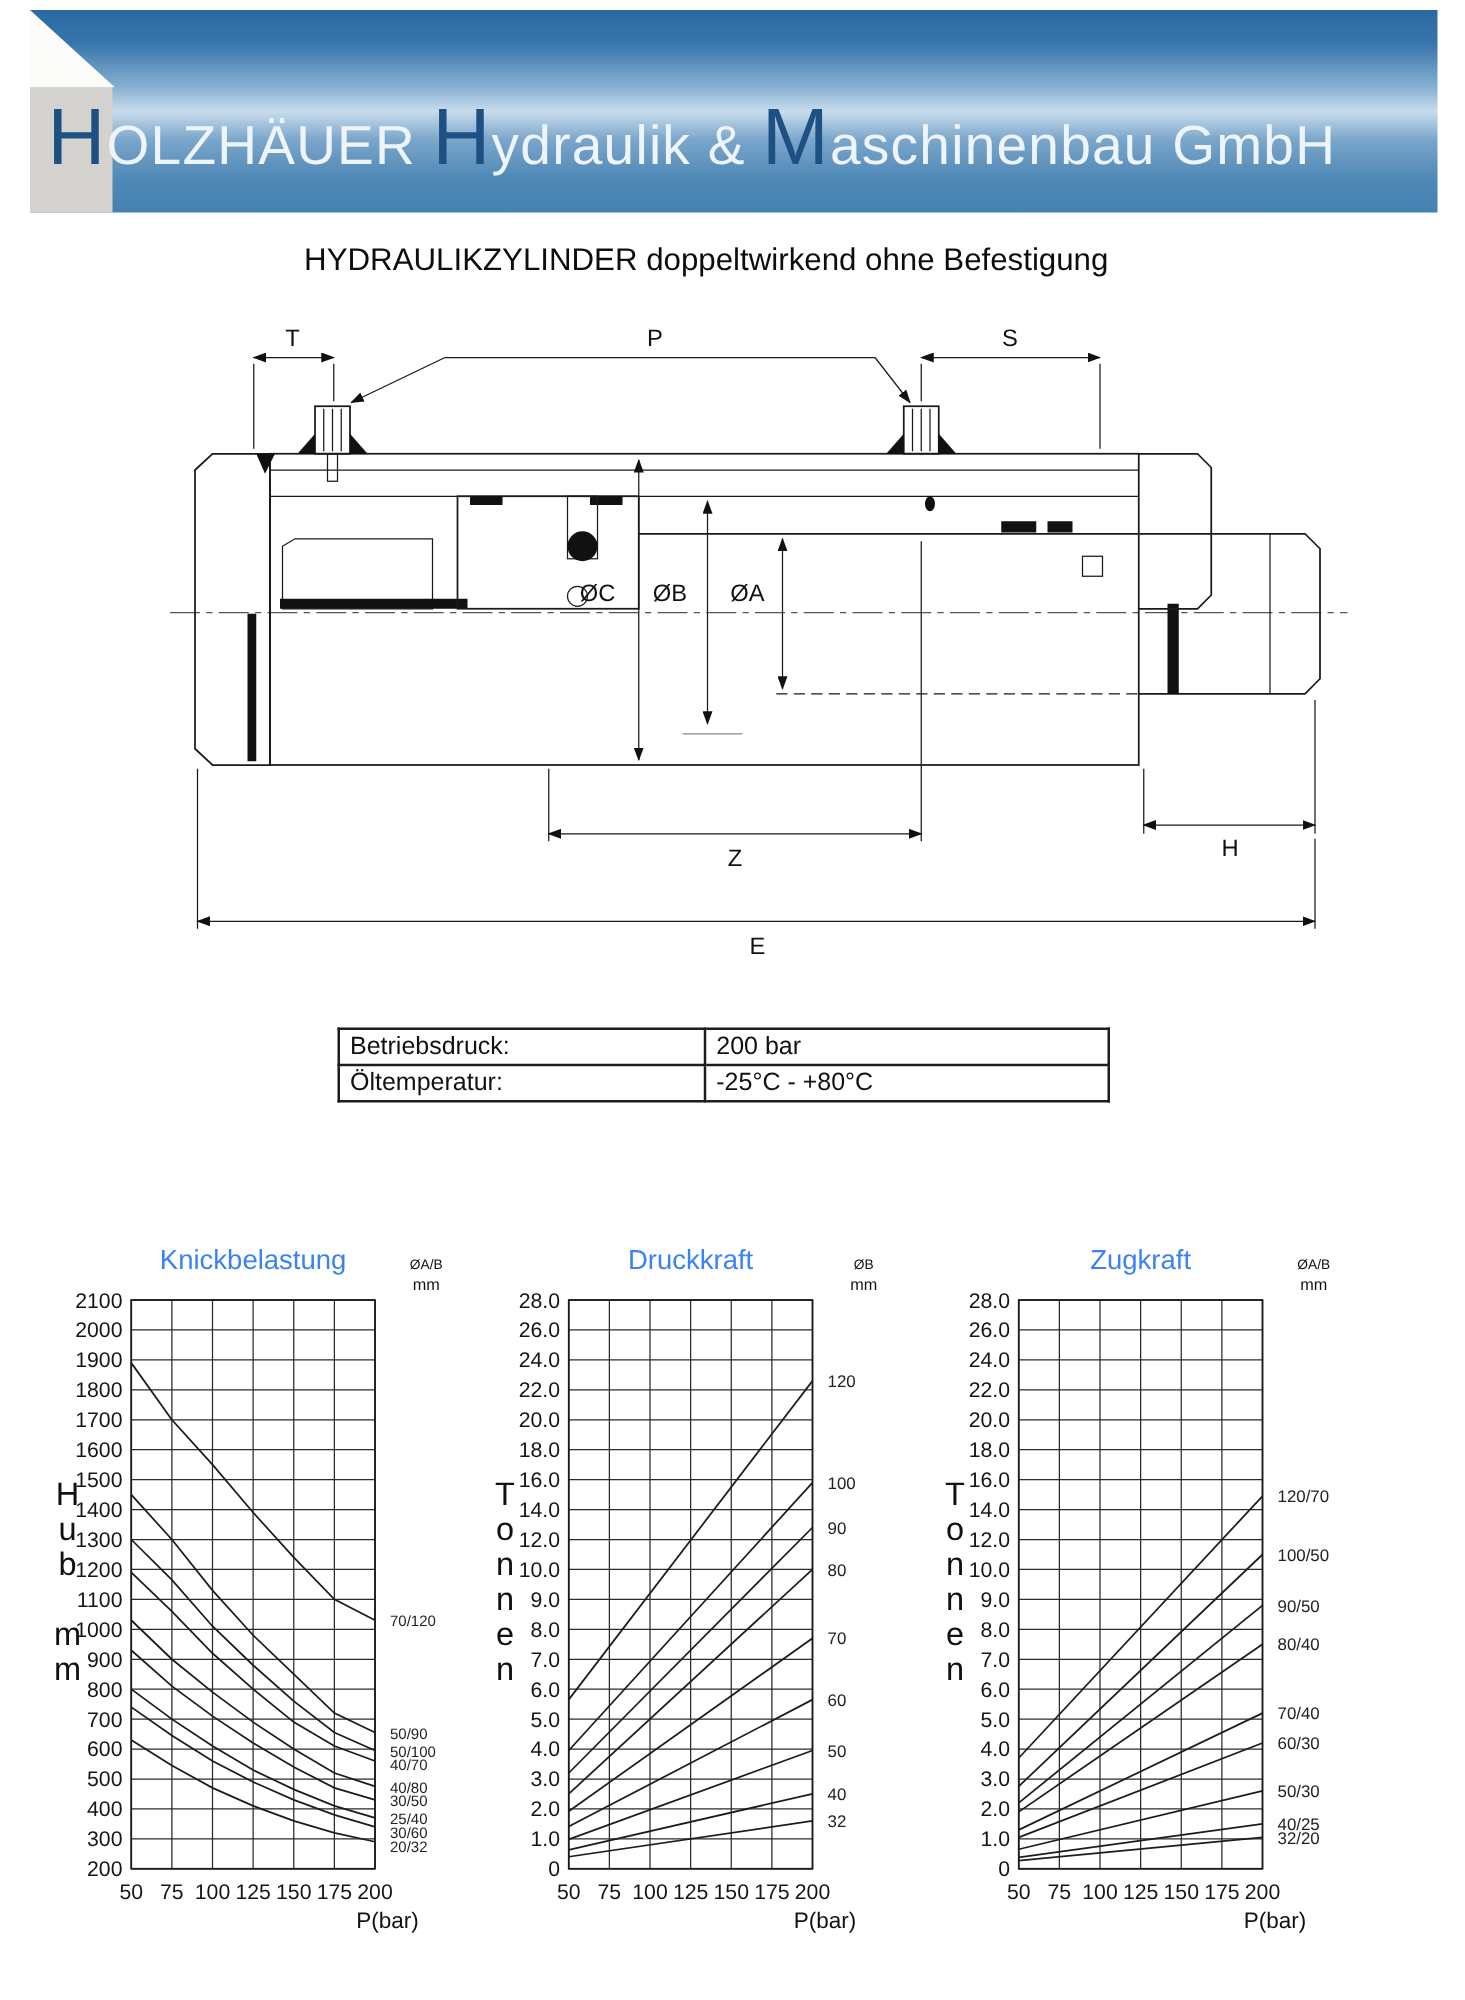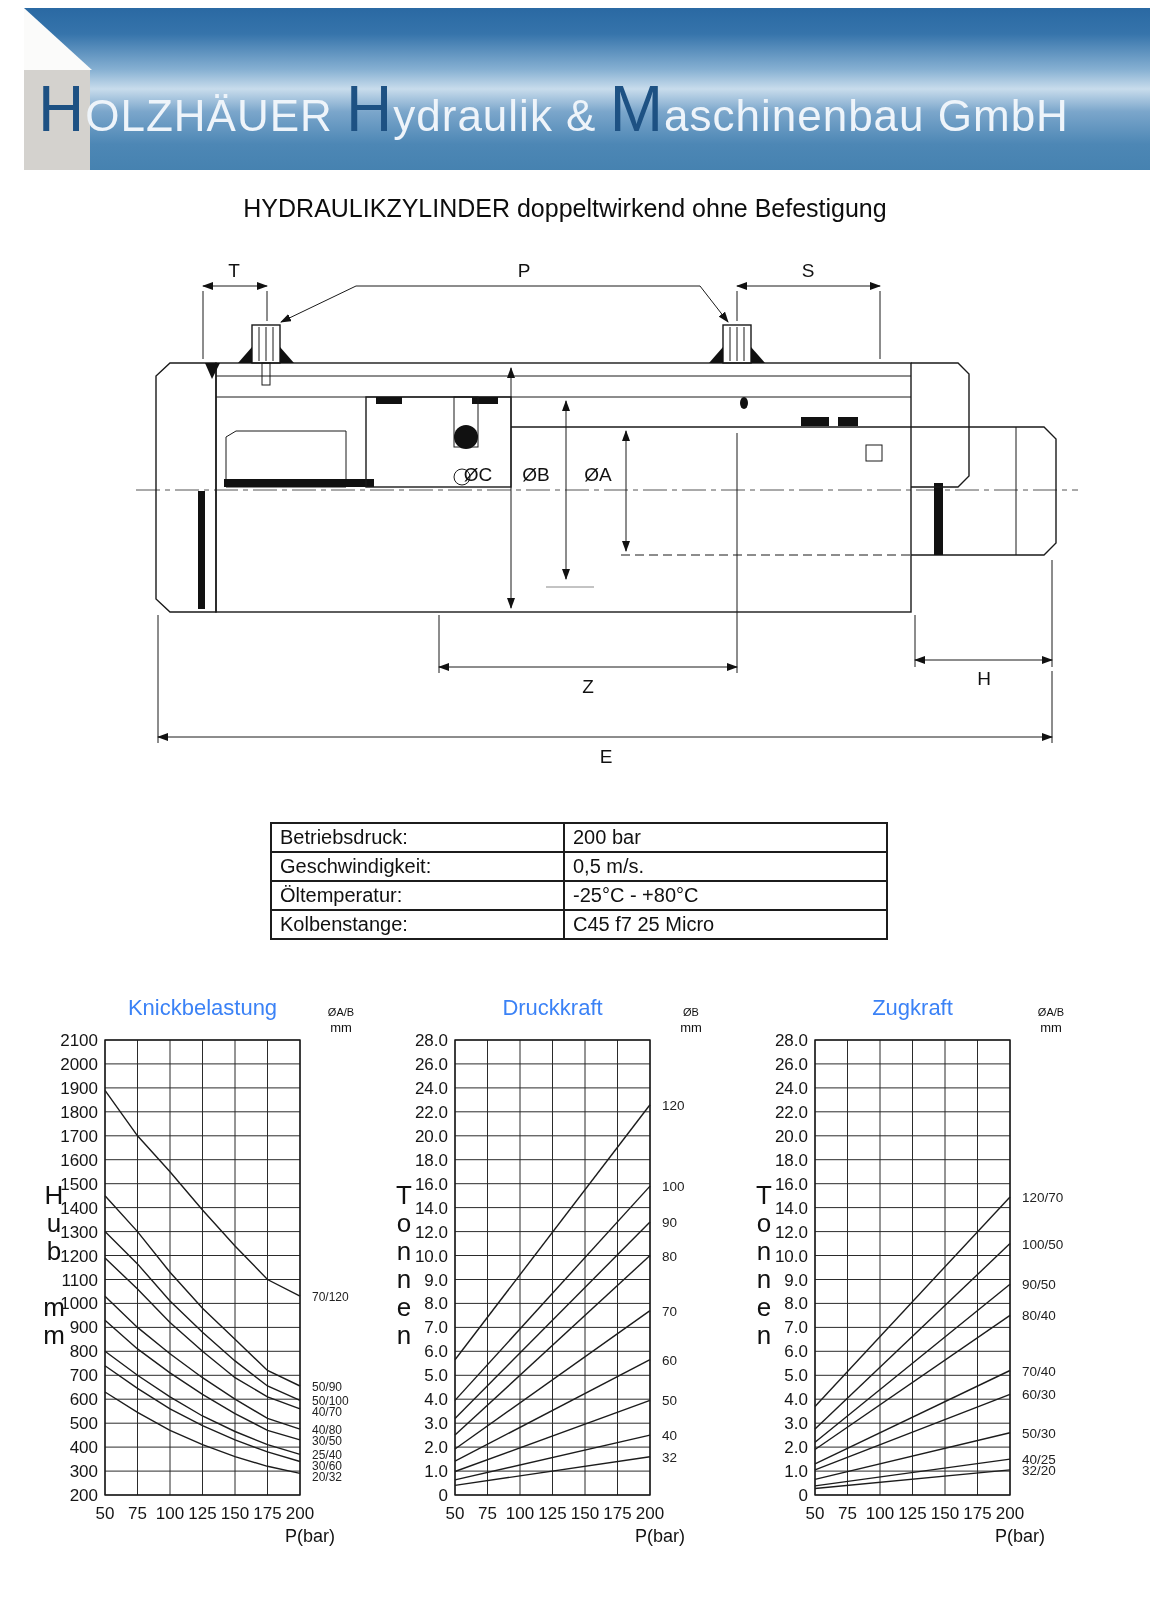--- a/index.html
+++ b/index.html
@@ -166,30 +166,22 @@
   </div>
 
   <table id="spec-table">
     <tbody>
 
     <tr>
           <td class="c1">Betriebsdruck:</td>
           <td>200 bar</td>
         </tr>
         <tr>
-          <td class="c1">Geschwindigkeit:</td>
-          <td>0,5 m/s.</td>
-        </tr>
-        <tr>
           <td class="c1">Öltemperatur:</td>
           <td>-25°C - +80°C</td>
-        </tr>
-        <tr>
-          <td class="c1">Kolbenstange:</td>
-          <td>C45 f7 25 Micro</td>
         </tr>
       </tbody>
   </table>
 
   <div id="chart0" class="chart">
     <div class="ctitle">Knickbelastung</div>
     <div class="clegend">
       <div class="l1">ØA/B</div>
       <div class="l2">mm</div>
     </div>

